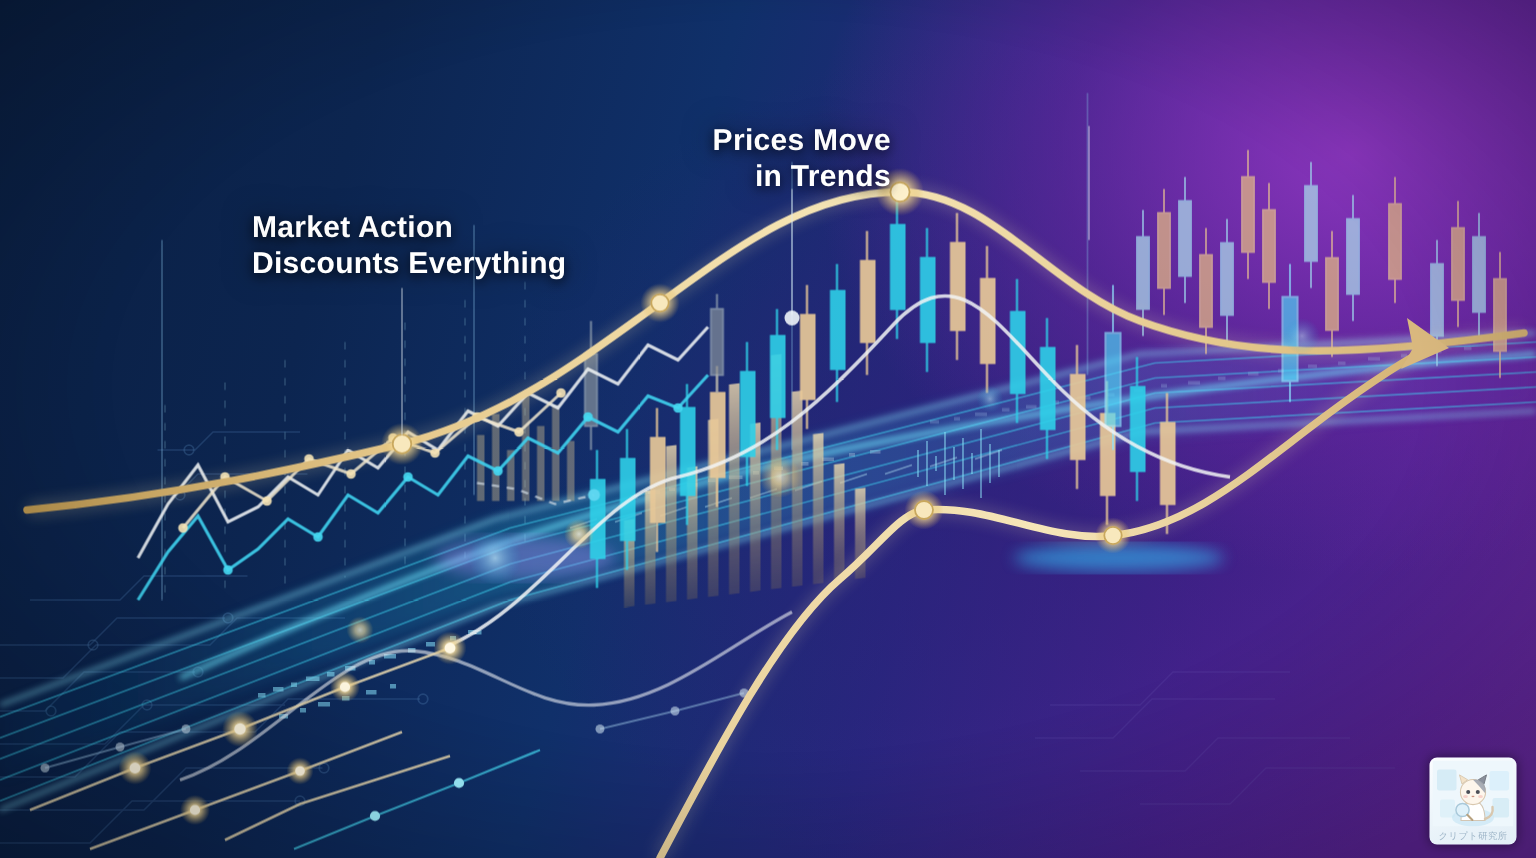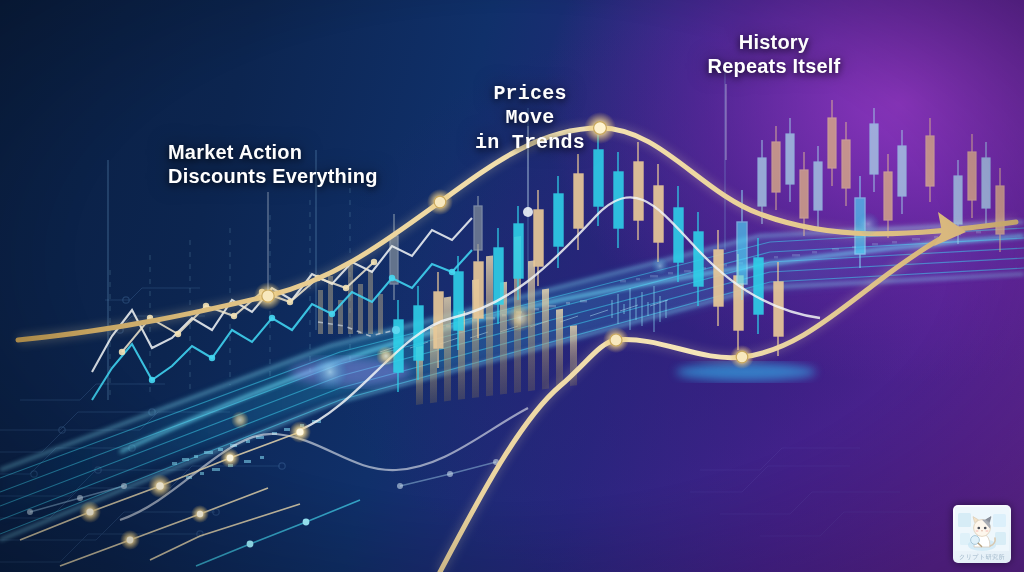--- a/index.html
+++ b/index.html
@@ -24,21 +24,21 @@
     position:absolute;
     color:#ffffff;
     font-weight:bold;
     font-size:20px;
     line-height:1.22;
     letter-spacing:0.2px;
     text-shadow:0 2px 7px rgba(0,0,0,0.75), 0 0 20px rgba(0,0,0,0.5);
     white-space:pre-line;
   }
   .lbl-1 { left:168px; top:140px; text-align:left; width:210px; }
-  .lbl-2 { left:466px; top:82px;  text-align:center; width:128px;font-family:Liberation Mono, monospace; }
+  .lbl-2 { left:466px; top:82px;  text-align:right; width:128px; }
   .lbl-3 { left:702px; top:30px;  text-align:center; width:144px; }
 
   .logo {
     position:absolute; left:953px; top:505px;
     width:58px; height:58px;
     border-radius:5px;
     background:linear-gradient(160deg,#fbfdff 0%, #eef6fb 45%, #e2eef6 100%);
     box-shadow:0 0 8px rgba(0,0,0,0.45);
     overflow:hidden;
   }
@@ -514,22 +514,20 @@
       </g>
     </g>
   </svg>
 
   <div class="layer vig"></div>
 
   <div class="label lbl-1">Market Action
 Discounts Everything</div>
   <div class="label lbl-2">Prices Move
 in Trends</div>
-  <div class="label lbl-3">History
-Repeats Itself</div>
 
   <div class="logo">
     <svg class="logo-art" viewBox="0 0 54 44">
       <rect x="0" y="0" width="54" height="44" fill="#eef7fc"></rect>
       <rect x="3" y="6" width="13" height="14" rx="1.5" fill="#cfe8f4" opacity="0.8"></rect>
       <rect x="38" y="7" width="13" height="13" rx="1.5" fill="#d7eefa" opacity="0.8"></rect>
       <rect x="5" y="26" width="10" height="12" rx="1.5" fill="#d9eef8" opacity="0.7"></rect>
       <rect x="40" y="25" width="11" height="13" rx="1.5" fill="#cfe8f4" opacity="0.7"></rect>
       <ellipse cx="27" cy="38" rx="14" ry="6" fill="#bfe2f2" opacity="0.55"></ellipse>
 

